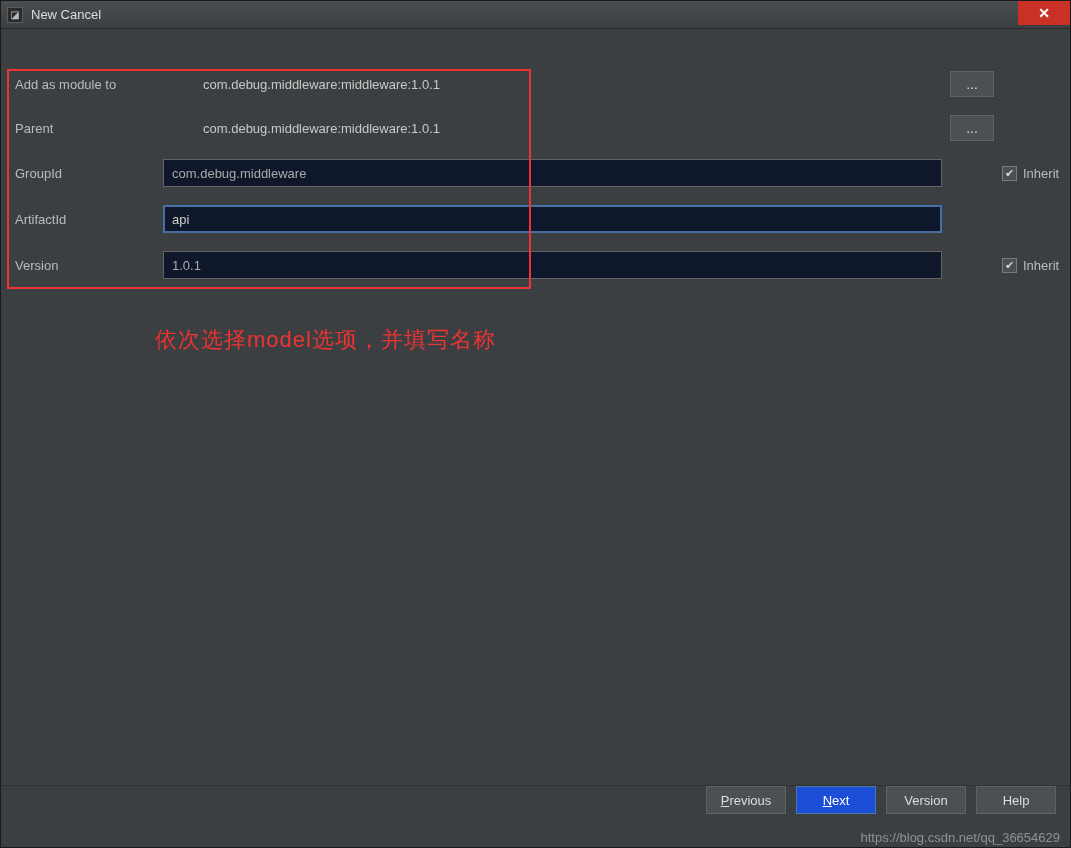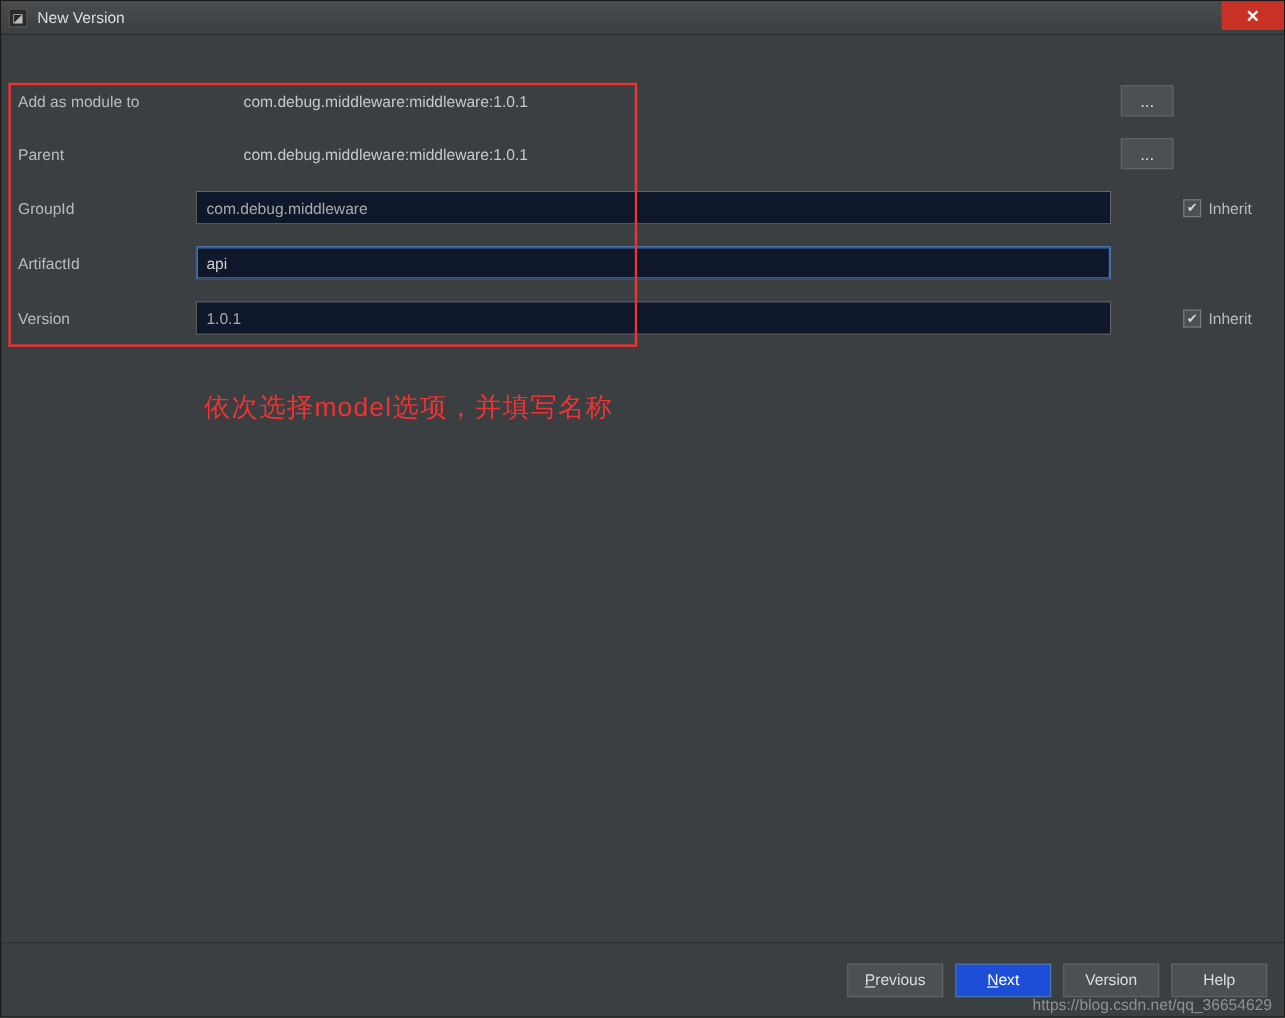--- a/index.html
+++ b/index.html
@@ -36,21 +36,21 @@
     display: flex; align-items: center; justify-content: center;
     font-size: 14px; font-weight: bold;
     cursor: pointer;
     border-bottom-right-radius: 0;
   }
   .close-btn::before { content: "✕"; }
 
   .content {
     flex: 1;
     position: relative;
-    padding: 16px 16px 0 14px;
+    padding: 16px 0 0 14px;
     color: #bbbbbb;
     font-size: 13px;
   }
   .highlight-box {
     position: absolute;
     left: 6px; top: 40px;
     width: 524px; height: 220px;
     border: 2px solid #e33;
     pointer-events: none;
   }
@@ -96,29 +96,29 @@
     width: 15px; height: 15px;
     border: 1px solid #7a7a7a;
     background: #4c5052;
     display: inline-flex; align-items: center; justify-content: center;
     color: #cfd6dd; font-size: 12px;
   }
   .chk.checked::before { content: "✔"; font-size: 11px; }
 
   .annotation {
     position: absolute;
-    left: 169px; top: 296px;
+    left: 154px; top: 296px;
     color: #e33; font-size: 22px; font-weight: 500;
     letter-spacing: 1px;
   }
 
   .footer {
     height: 62px;
     border-top: 1px solid #2f3133;
-    display: flex; align-items: center; justify-content: flex-end;
+    display: flex; align-items: flex-start; justify-content: flex-end;
     gap: 10px; padding: 0 14px;
   }
   .btn {
     min-width: 80px; height: 28px;
     background: #4c5052;
     border: 1px solid #5e6366;
     color: #ddd;
     font-size: 13px;
     display: inline-flex; align-items: center; justify-content: center;
     cursor: pointer;
@@ -139,21 +139,21 @@
   }
   .window-wrap { position: relative; }
 </style>
 </head>
 <body>
 
 <div class="window window-wrap">
 
   <div class="titlebar">
     <span class="app-icon">◪</span>
-    <span>New Version</span>
+    <span>New Cancel</span>
     <div class="close-btn"></div>
   </div>
 
   <div class="content">
     <div class="highlight-box"></div>
 
     <div class="form">
 
       <div class="label">Add as module to</div>
       <div class="static-val">com.debug.middleware:middleware:1.0.1</div>

